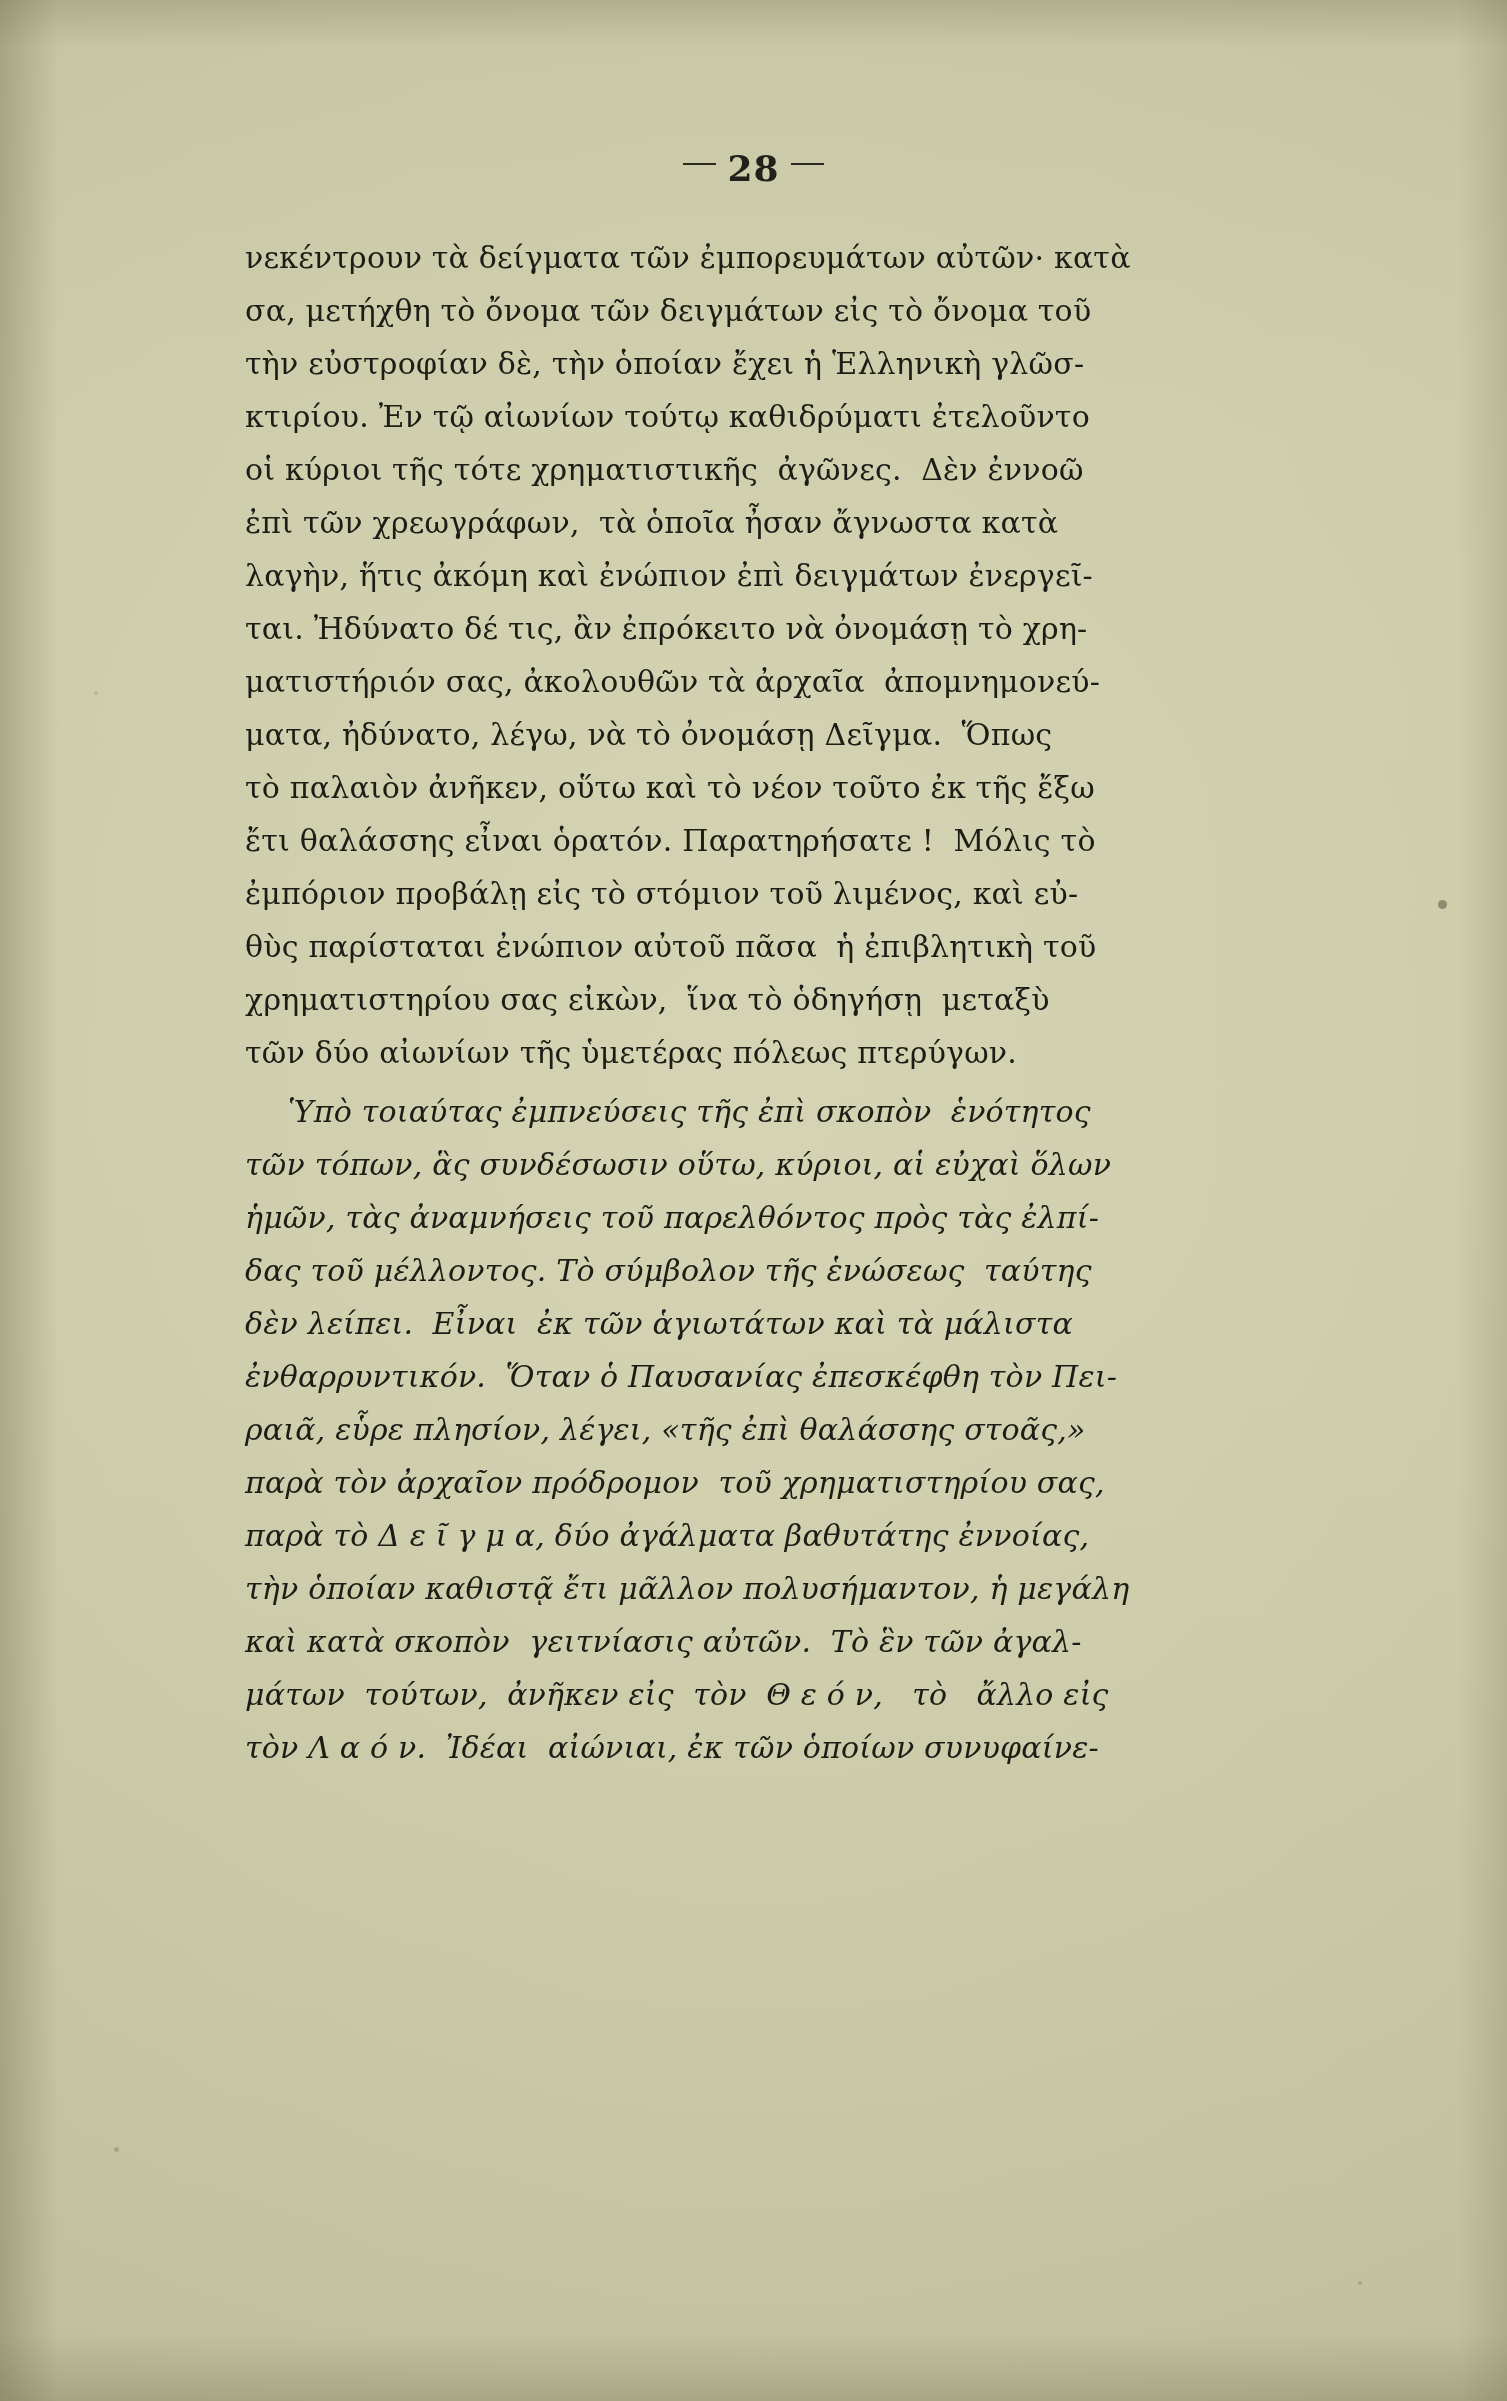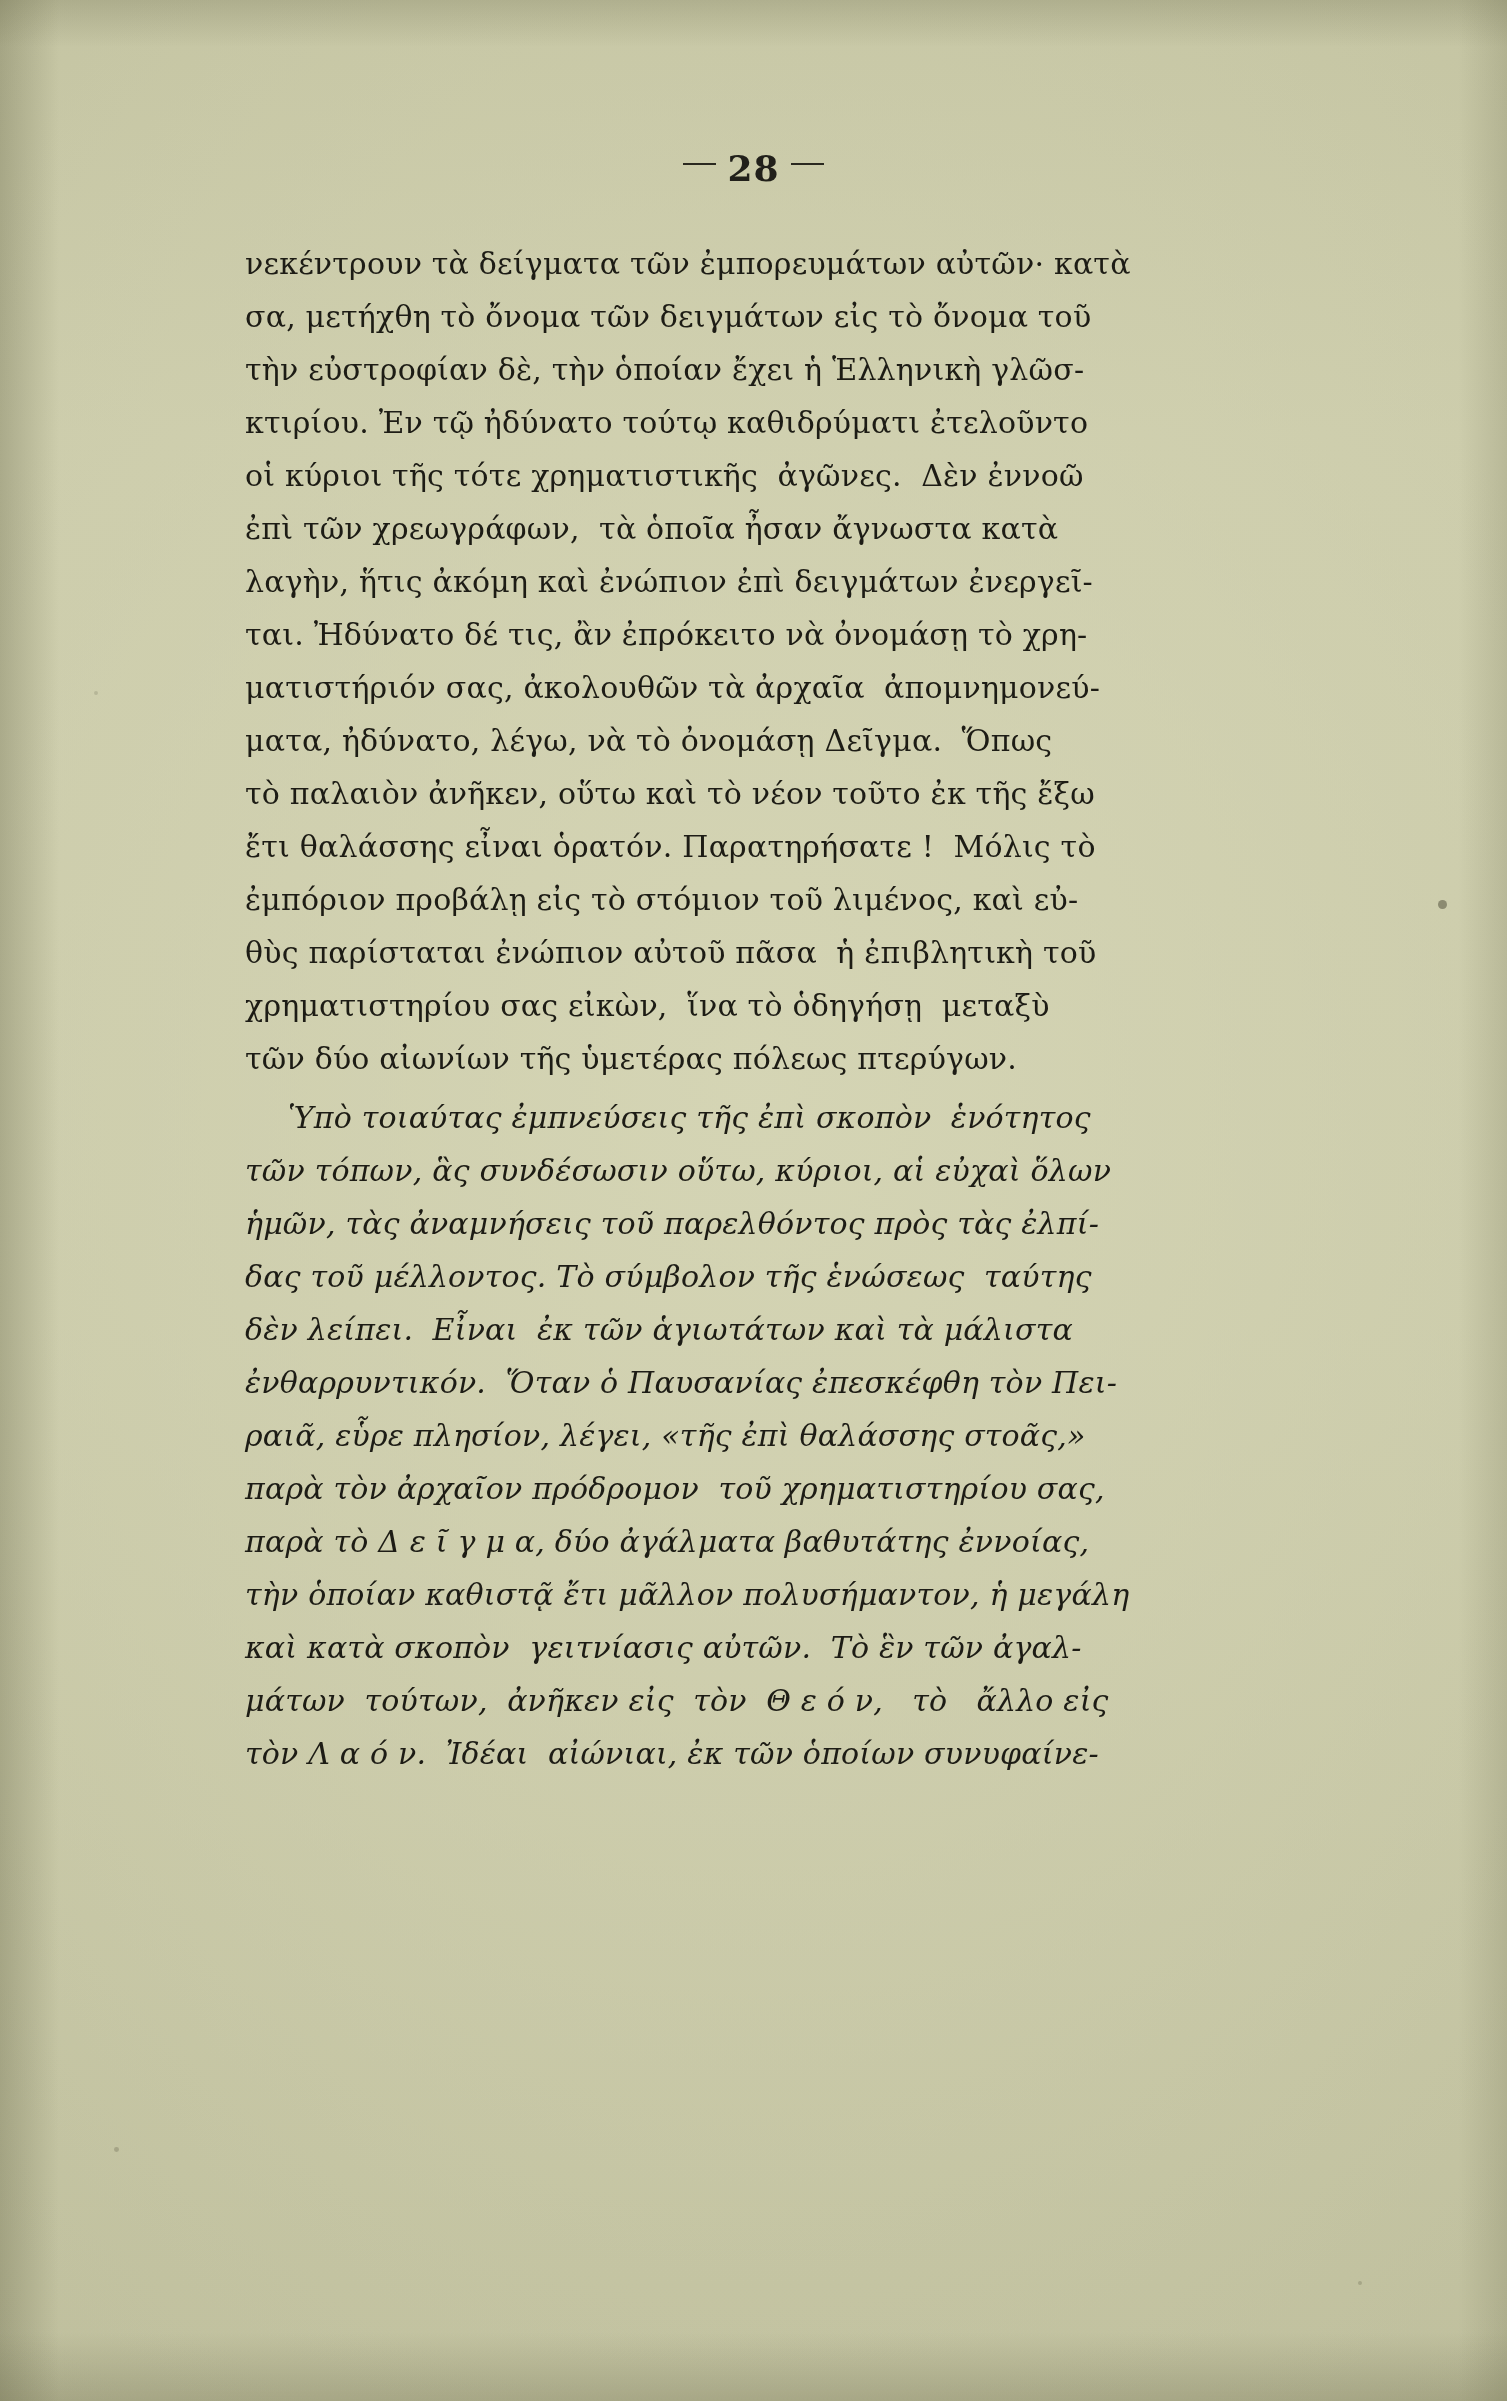--- a/index.html
+++ b/index.html
@@ -76,21 +76,21 @@
   }
   .folio {
     display: inline-block;
     vertical-align: middle;
     font-size: 36px;
   }
 
   .text-block {
     position: absolute;
     left: 245px;
-    top: 237px;
+    top: 231px;
     width: 1137px;
     color: #1d1c15;
     font-size: 30px;
     line-height: 53px;
     font-family: "DejaVu Serif", serif;
     letter-spacing: 0.2px;
   }
   .para {
     margin: 0;
   }
@@ -138,21 +138,21 @@
   <div class="page-header">
     <span class="rule"></span><span class="folio">28</span><span class="rule"></span>
   </div>
 
   <div class="text-block">
 
     <p class="para">
       <span class="line">νεκέντρουν τὰ δείγματα τῶν ἐμπορευμάτων αὐτῶν· κατὰ</span>
       <span class="line">σα, μετήχθη τὸ ὄνομα τῶν δειγμάτων εἰς τὸ ὄνομα τοῦ</span>
       <span class="line">τὴν εὐστροφίαν δὲ, τὴν ὁποίαν ἔχει ἡ Ἑλληνικὴ γλῶσ-</span>
-      <span class="line">κτιρίου. Ἐν τῷ ἠδύνατο τούτῳ καθιδρύματι ἐτελοῦντο</span>
+      <span class="line">κτιρίου. Ἐν τῷ αἰωνίων τούτῳ καθιδρύματι ἐτελοῦντο</span>
       <span class="line">οἱ κύριοι τῆς τότε χρηματιστικῆς  ἀγῶνες.  Δὲν ἐννοῶ</span>
       <span class="line">ἐπὶ τῶν χρεωγράφων,  τὰ ὁποῖα ἦσαν ἄγνωστα κατὰ</span>
       <span class="line">λαγὴν, ἥτις ἀκόμη καὶ ἐνώπιον ἐπὶ δειγμάτων ἐνεργεῖ-</span>
       <span class="line">ται. Ἠδύνατο δέ τις, ἂν ἐπρόκειτο νὰ ὀνομάσῃ τὸ χρη-</span>
       <span class="line">ματιστήριόν σας, ἀκολουθῶν τὰ ἀρχαῖα  ἀπομνημονεύ-</span>
       <span class="line">ματα, ἠδύνατο, λέγω, νὰ τὸ ὀνομάσῃ Δεῖγμα.  Ὅπως</span>
       <span class="line">τὸ παλαιὸν ἀνῆκεν, οὕτω καὶ τὸ νέον τοῦτο ἐκ τῆς ἔξω</span>
       <span class="line">ἔτι θαλάσσης εἶναι ὁρατόν. Παρατηρήσατε !  Μόλις τὸ</span>
       <span class="line">ἐμπόριον προβάλῃ εἰς τὸ στόμιον τοῦ λιμένος, καὶ εὐ-</span>
       <span class="line">θὺς παρίσταται ἐνώπιον αὐτοῦ πᾶσα  ἡ ἐπιβλητικὴ τοῦ</span>

